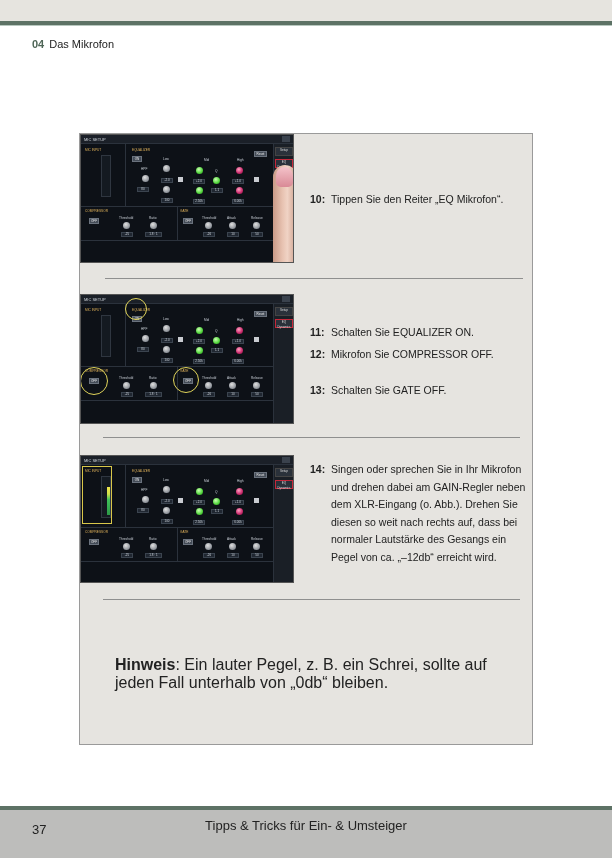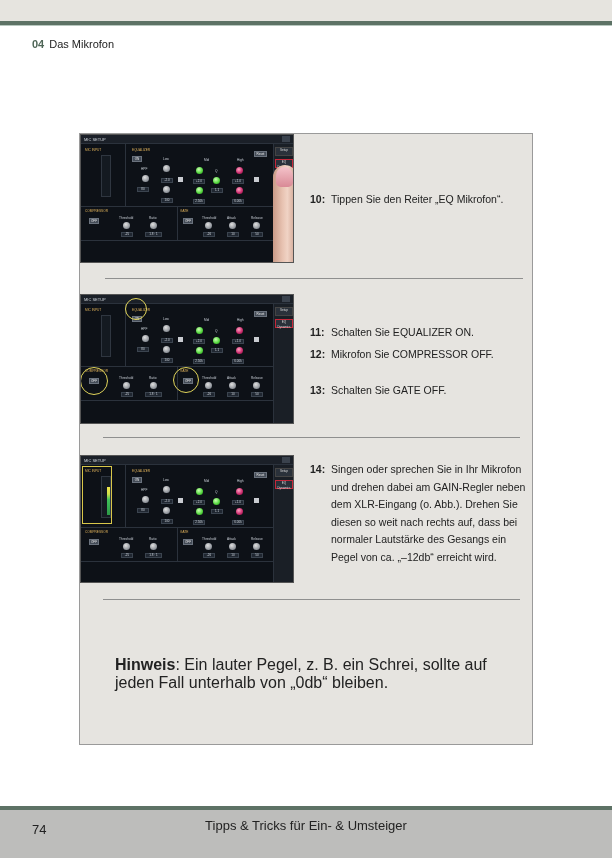--- a/index.html
+++ b/index.html
@@ -320,14 +320,14 @@
 </div>
 
 <div class="divider" style="left:103px; top:599px; width:417px;"></div>
 
 <div class="hint">
   <b>Hinweis</b><span>: Ein lauter Pegel, z. B. ein Schrei, sollte auf jeden Fall unterhalb von „0db“ bleiben.</span>
 </div>
 
 <div class="bottom-rule"></div>
 <div class="bottom-band"></div>
-<div class="page-num">74</div>
+<div class="page-num">37</div>
 <div class="footer-title">Tipps &amp; Tricks für Ein- &amp; Umsteiger</div>
 
 </body></html>

